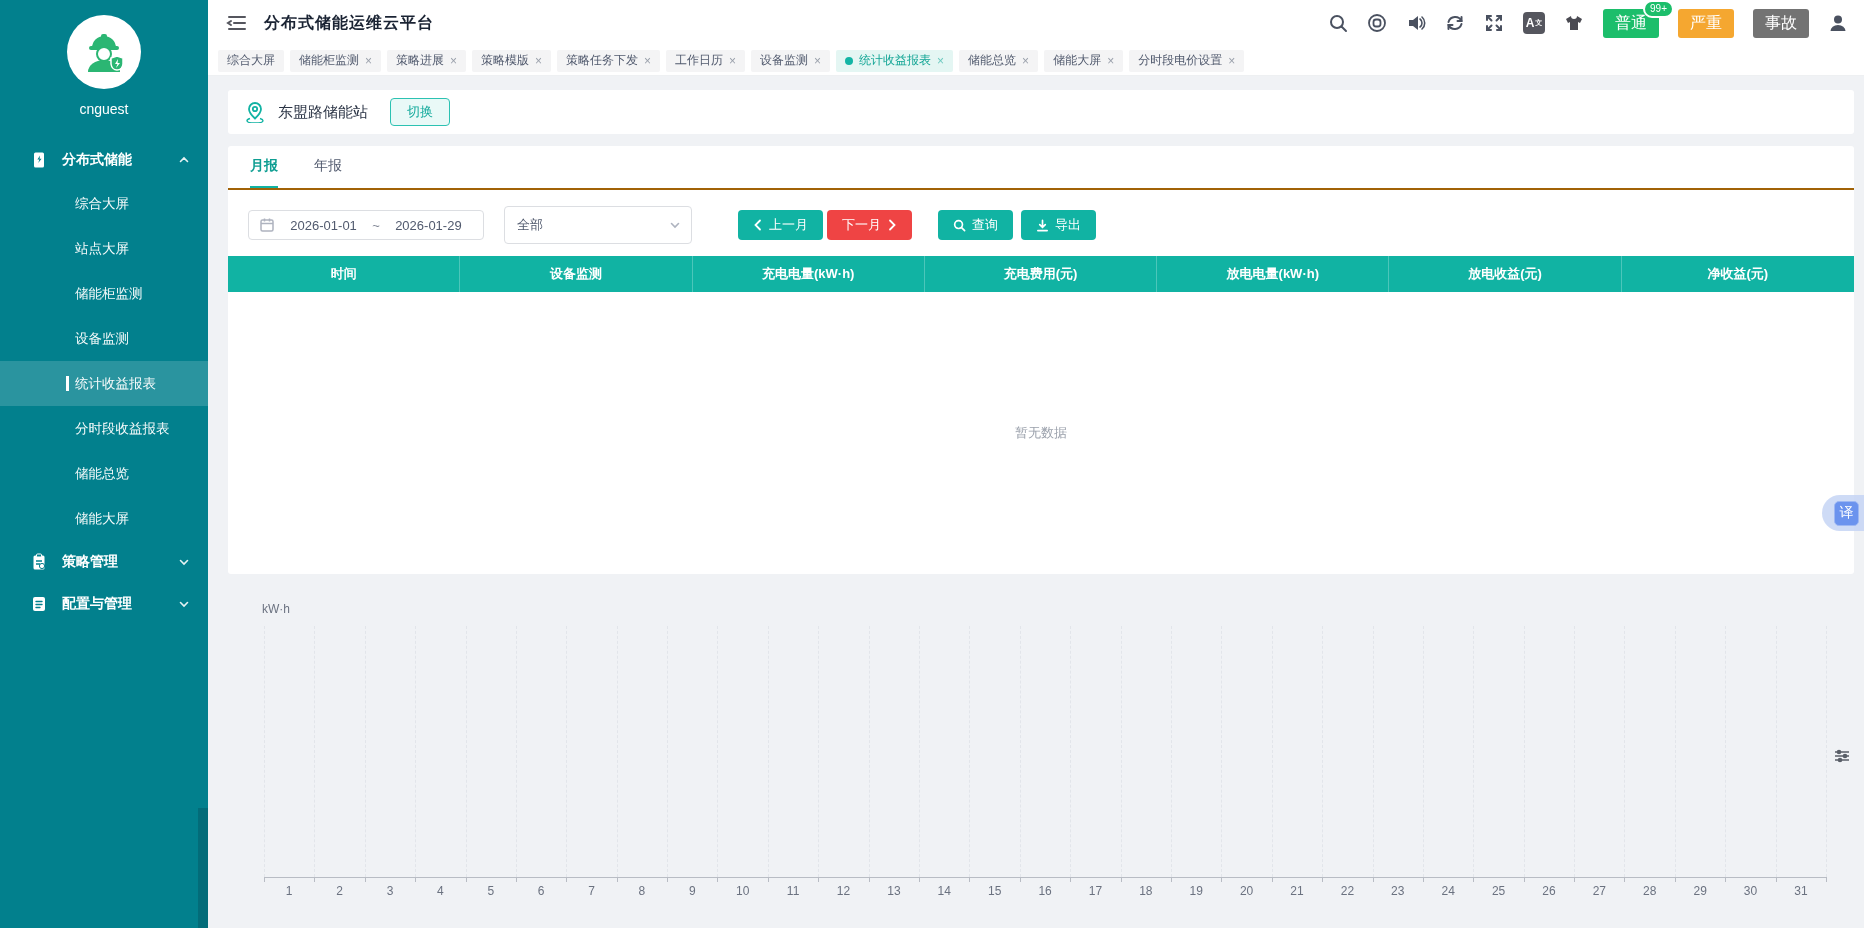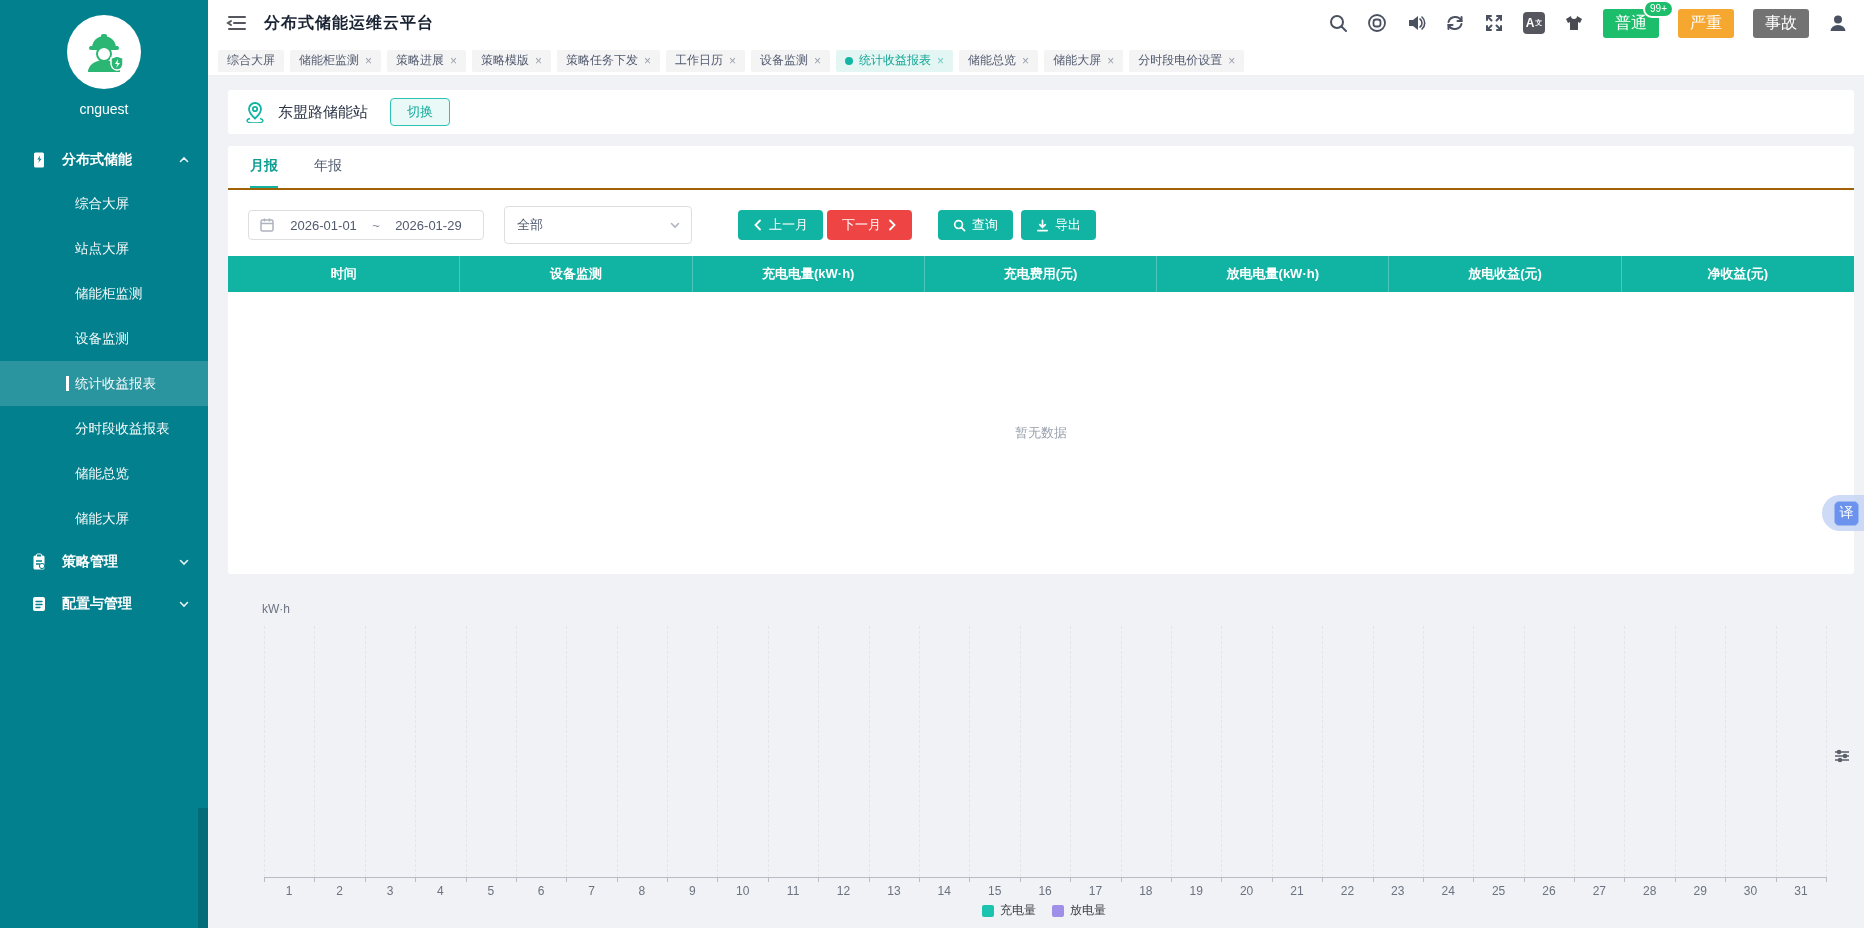--- a/index.html
+++ b/index.html
@@ -460,30 +460,20 @@
             <span>23</span>
             <span>24</span>
             <span>25</span>
             <span>26</span>
             <span>27</span>
             <span>28</span>
             <span>29</span>
             <span>30</span>
             <span>31</span>
           </div>
-        <div class="legend" id="legend">
-            <span class="litem">
-              <span class="lchip" style="background: rgb(28, 195, 174);"></span>
-              <span>充电量</span>
-            </span>
-            <span class="litem">
-              <span class="lchip" style="background: rgb(159, 143, 232);"></span>
-              <span>放电量</span>
-            </span>
-          </div>
         <span class="toolbox">
           <svg width="16" height="16" viewBox="0 0 16 16" fill="none" stroke="#5a5f68" stroke-width="1.4">
             <path d="M1 4 h14 M1 8 h14 M1 12 h14"></path>
             <circle cx="5" cy="4" r="1.6" fill="#5a5f68"></circle>
               <circle cx="11" cy="8" r="1.6" fill="#5a5f68"></circle>
               <circle cx="6" cy="12" r="1.6" fill="#5a5f68"></circle>
           </svg>
         </span>
       </section>
     </div>

